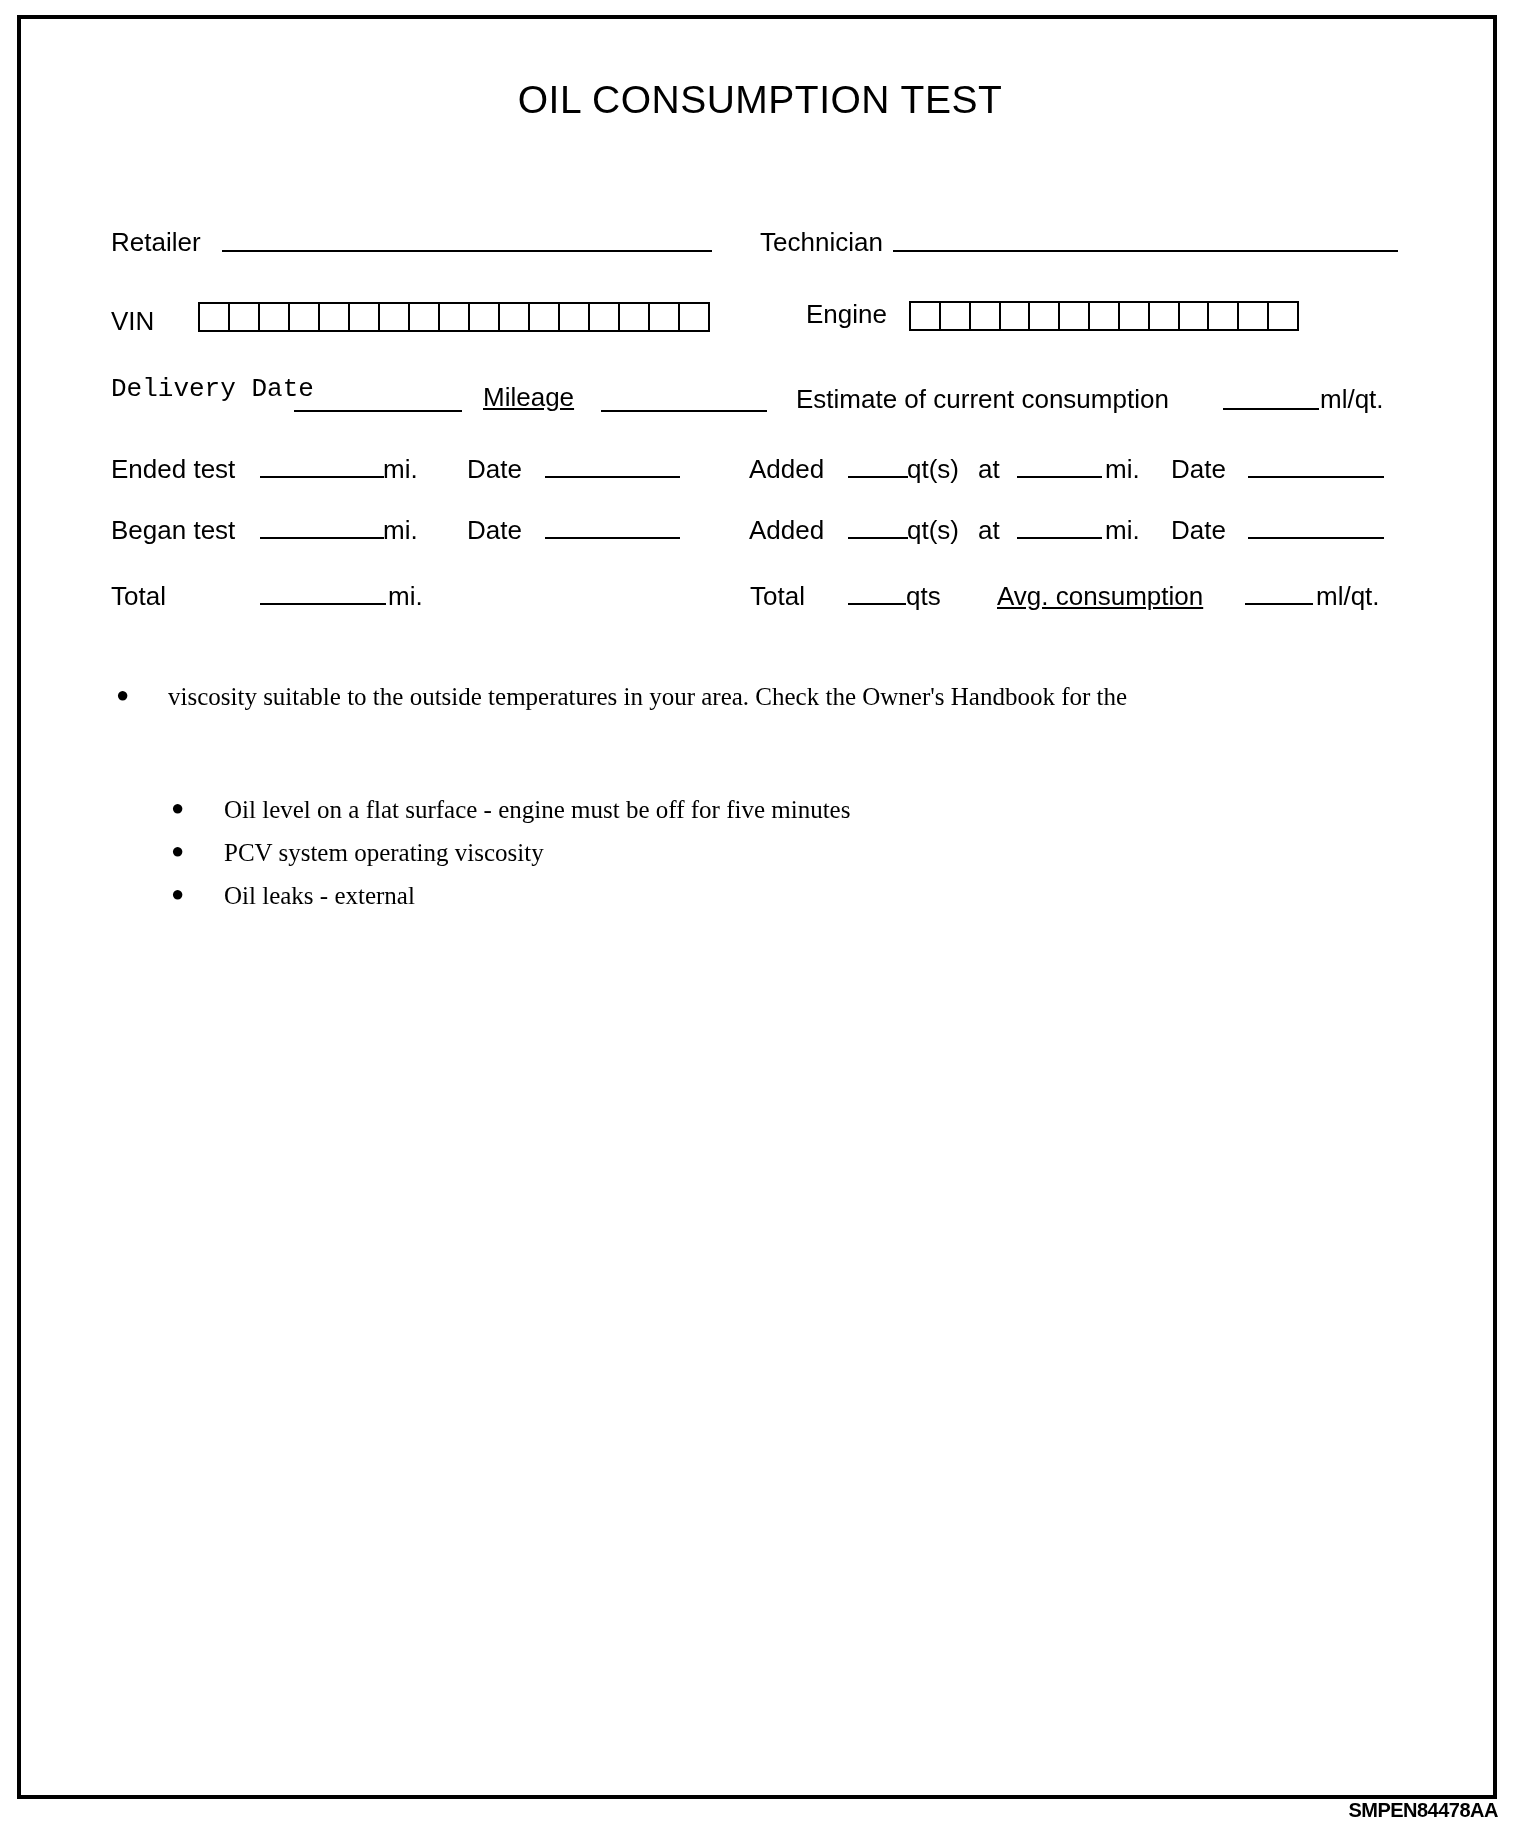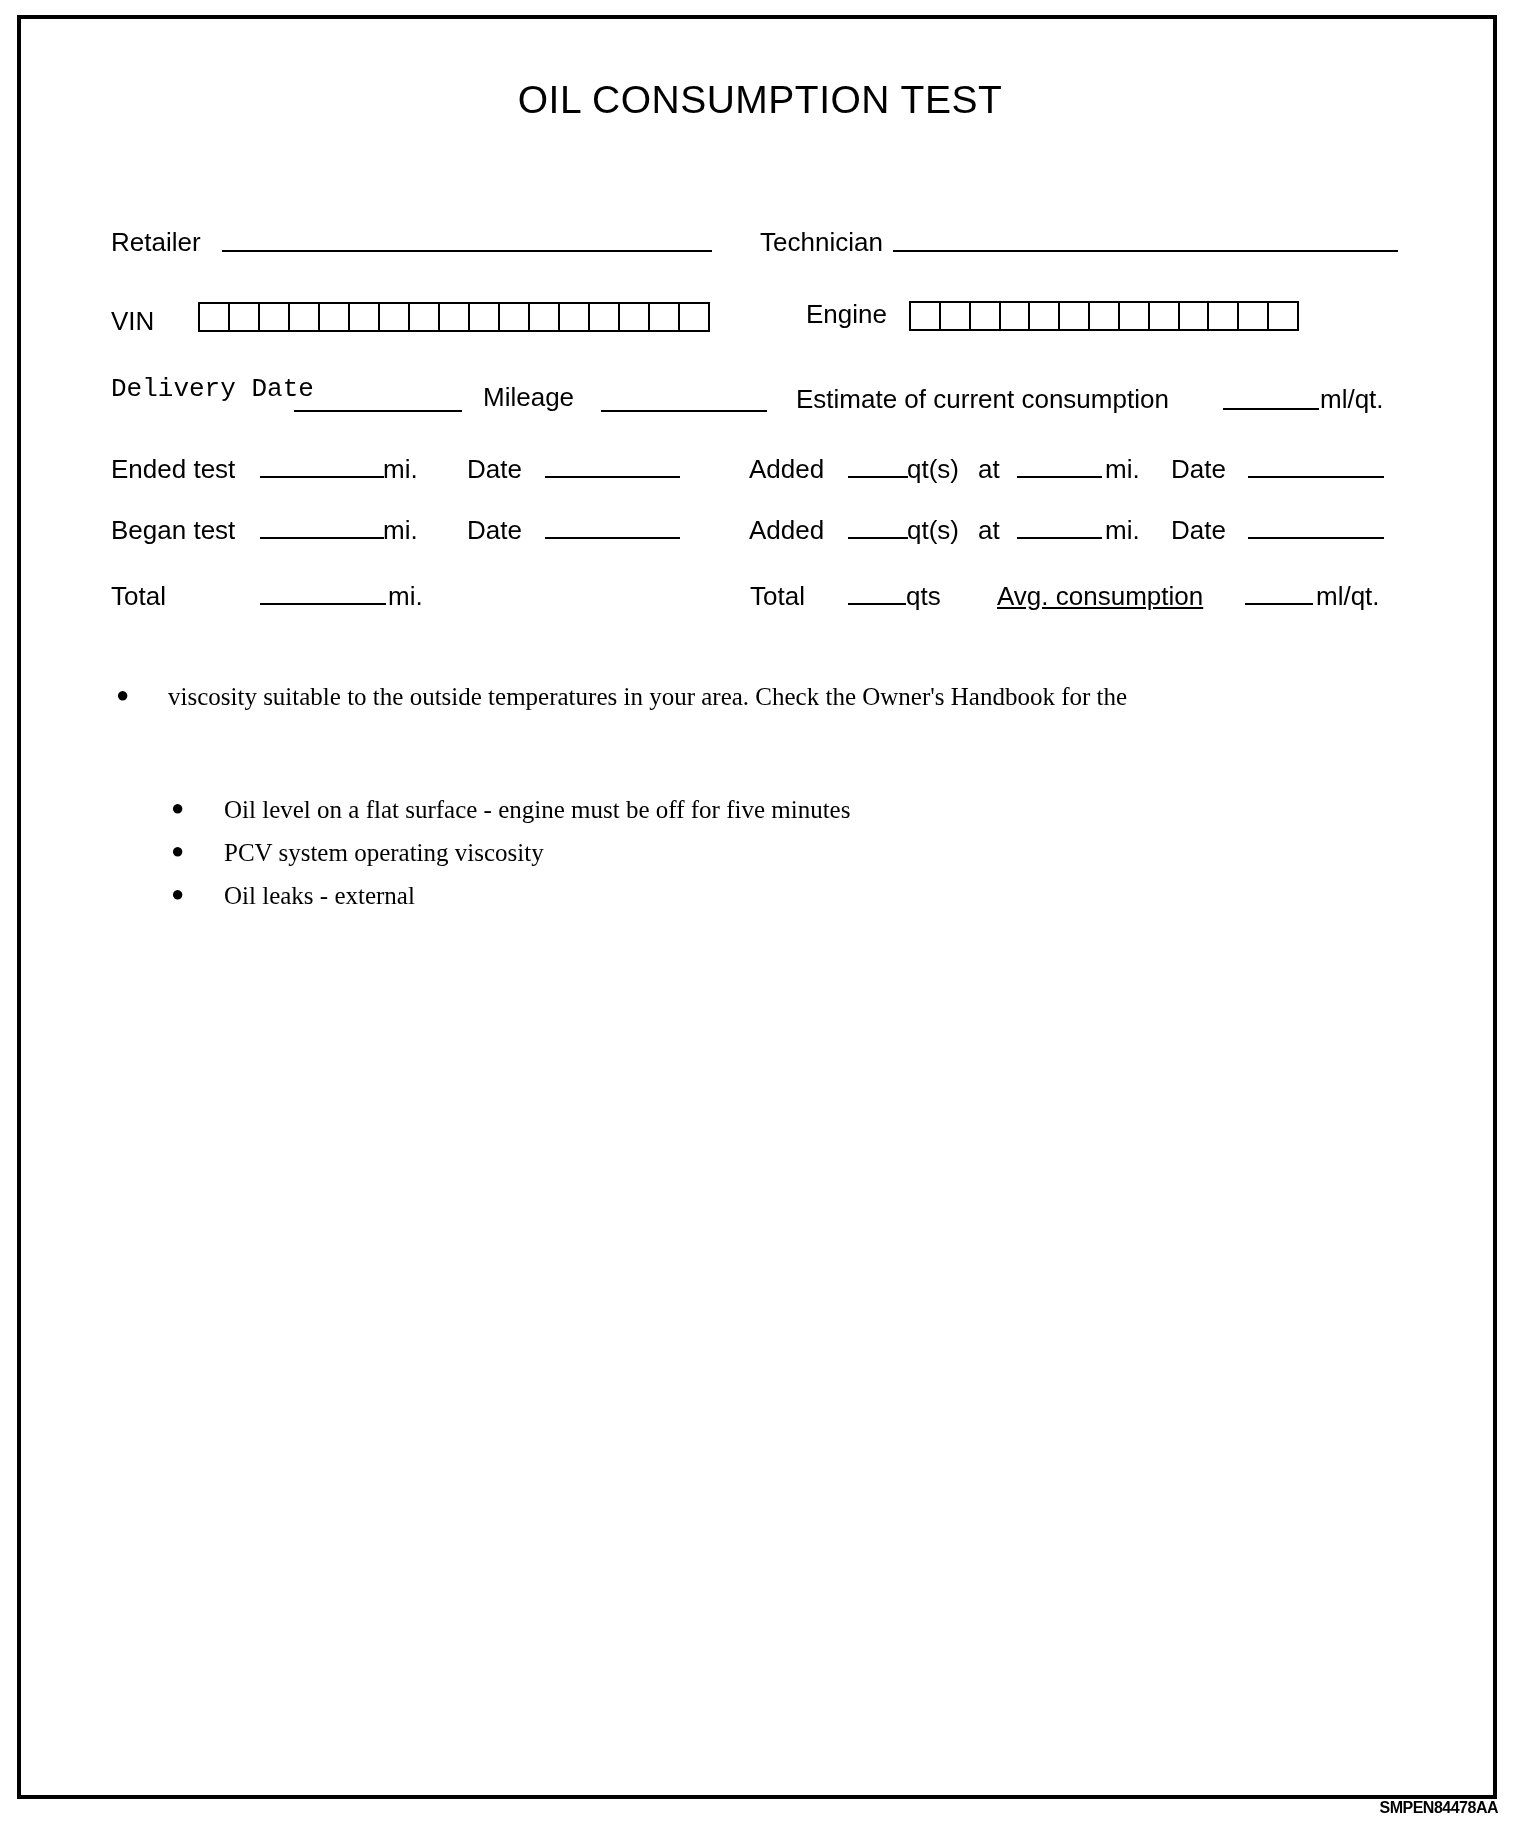--- a/index.html
+++ b/index.html
@@ -14,21 +14,21 @@
     position: absolute; left: 0; width: 1520px; top: 78px; text-align: center;
     font-size: 39px; letter-spacing: 0.5px;
   }
   .lbl { position: absolute; font-size: 26px; white-space: nowrap; line-height: 1; }
   .line { position: absolute; height: 0; border-bottom: 2px solid #000; }
   .boxes { position: absolute; display: flex; border: 2px solid #000; height: 30px; box-sizing: border-box; }
   .box { flex: 1; border-right: 2px solid #000; }
   .box:last-child { border-right: none; }
   .para { position: absolute; font-size: 25px; line-height: 29px; }
   .bullet { position: absolute; font-size: 22px; }
-  .code { position: absolute; right: 22px; top: 1799px; font-size: 16px; font-weight: bold; letter-spacing: -0.5px; }
+  .code { position: absolute; right: 22px; top: 1799px; font-size: 20px; font-weight: bold; letter-spacing: -0.5px; }
 </style>
 </head>
 <body>
 
 <div class="page-border"></div>
 
 <div class="title sans">OIL CONSUMPTION TEST</div>
 
 <span class="lbl sans" style="left:111px; top:229px;">Retailer</span>
 <div class="line" style="left:222px; top:250px; width:490px;"></div>
@@ -67,21 +67,21 @@
     <div class="box"></div>
     <div class="box"></div>
     <div class="box"></div>
     <div class="box"></div>
     <div class="box"></div>
     <div class="box"></div>
   </div>
 
 <span class="lbl sans" style="left:111px; top:376px;font-family:Liberation Mono, monospace;">Delivery Date</span>
 <div class="line" style="left:294px; top:410px; width:168px;"></div>
-<span class="lbl sans" style="left:483px; top:384px;">Mileage</span>
+<span class="lbl sans" style="left:483px; top:384px;text-decoration:underline;">Mileage</span>
 <div class="line" style="left:601px; top:410px; width:166px;"></div>
 <span class="lbl sans" style="left:796px; top:386px;">Estimate of current consumption</span>
 <div class="line" style="left:1223px; top:408px; width:96px;"></div>
 <span class="lbl sans" style="left:1320px; top:386px;">ml/qt.</span>
 
 <span class="lbl sans" style="left:111px; top:456px;">Ended test</span>
 <div class="line" style="left:260px; top:476px; width:124px;"></div>
 <span class="lbl sans" style="left:383px; top:456px;">mi.</span>
 <span class="lbl sans" style="left:467px; top:456px;">Date</span>
 <div class="line" style="left:545px; top:476px; width:135px;"></div>

